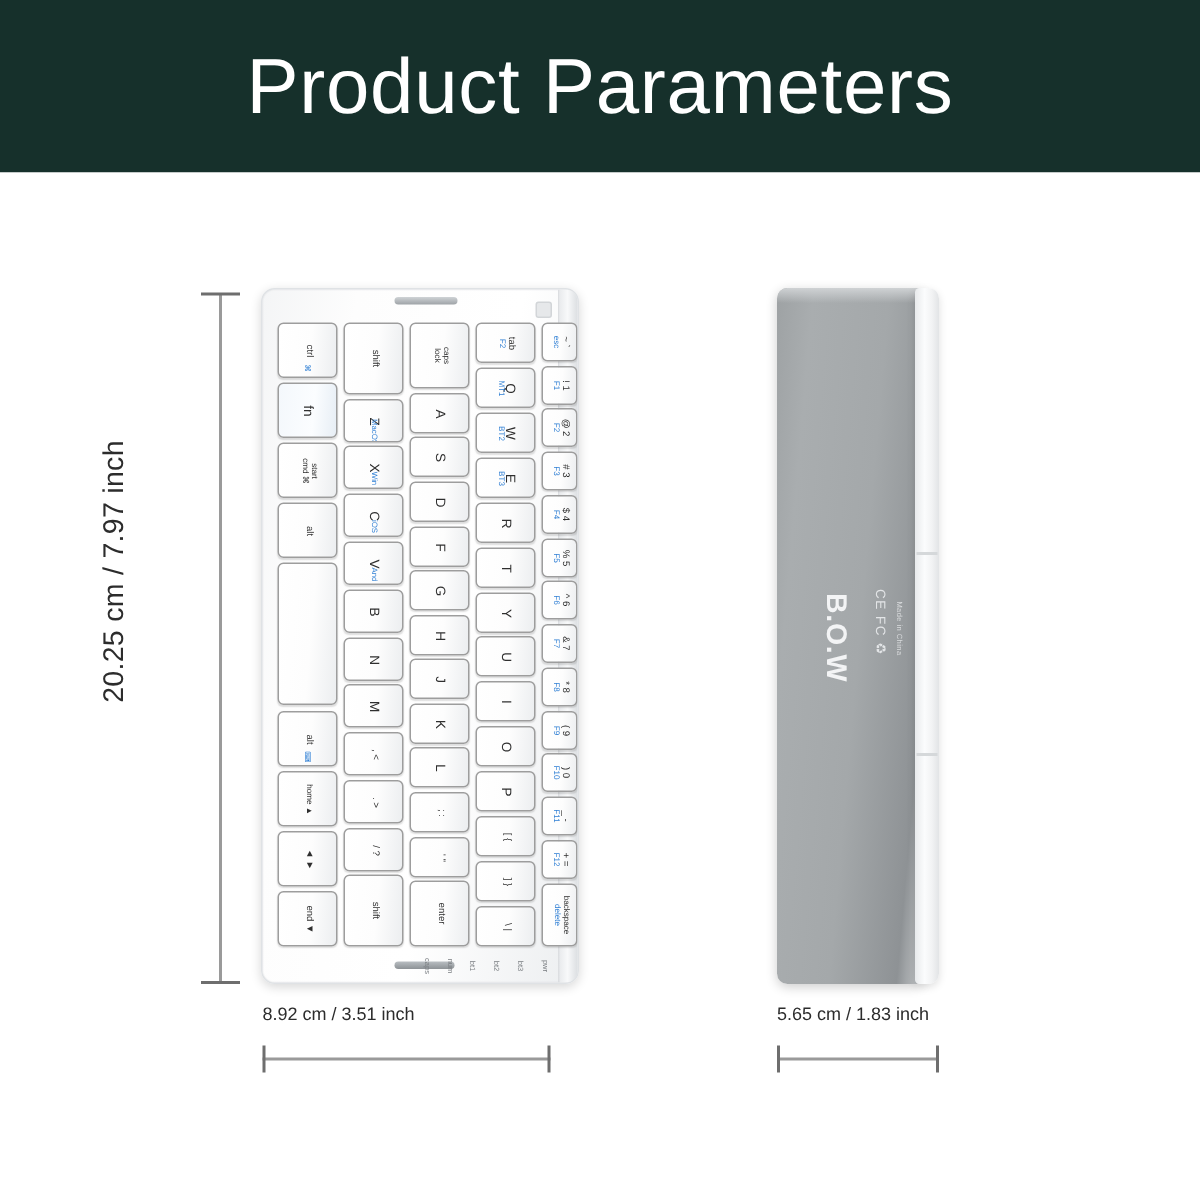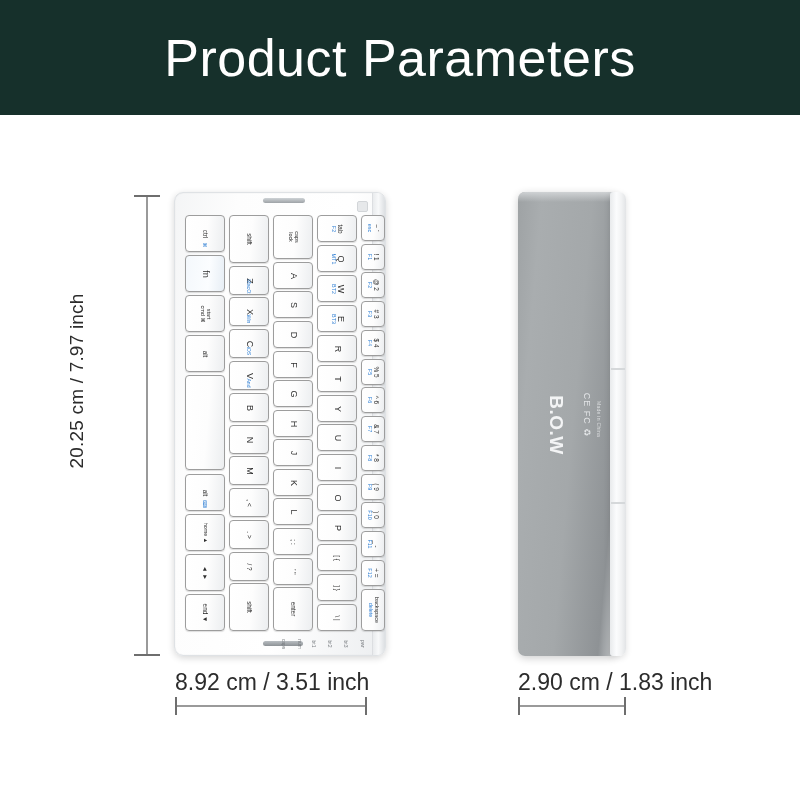--- a/index.html
+++ b/index.html
@@ -90,22 +90,22 @@
     position: absolute;
     width: 2px;
     height: 18px;
     background: #6e6e6e;
     top: 14px;
   }
   .hdim-label {
     position: absolute;
     top: -14px;
     width: 100%;
-    text-align: right;
-    font-size: 23px;
+    text-align: left;
+    font-size: 12px;
     color: #2c2c2c;
     white-space: nowrap;
   }
 
   #hdim-keyboard { left: 175px; top: 568px; width: 192px; }
   #hdim-keyboard .hdim-line { left: 0; width: 192px; }
   #hdim-keyboard .hdim-cap.l { left: 0; }
   #hdim-keyboard .hdim-cap.r { left: 190px; }
 
   #hdim-case { left: 518px; top: 568px; width: 108px; }
@@ -562,19 +562,19 @@
         <div id="case-certs">CE FC ♻</div>
         <div id="case-origin">Made in China</div>
       </div>
     </div>
     <div id="case-edge"></div>
     <div class="case-seam" id="case-seam-1"></div>
     <div class="case-seam" id="case-seam-2"></div>
   </div>
 
   <div class="hdim-group" id="hdim-case">
-    <div class="hdim-label">2.90 cm / 1.83 inch</div>
+    <div class="hdim-label">5.65 cm / 1.83 inch</div>
     <div class="hdim-line"></div>
     <div class="hdim-cap l"></div>
     <div class="hdim-cap r"></div>
   </div>
 
 </div>
 
 </body></html>

